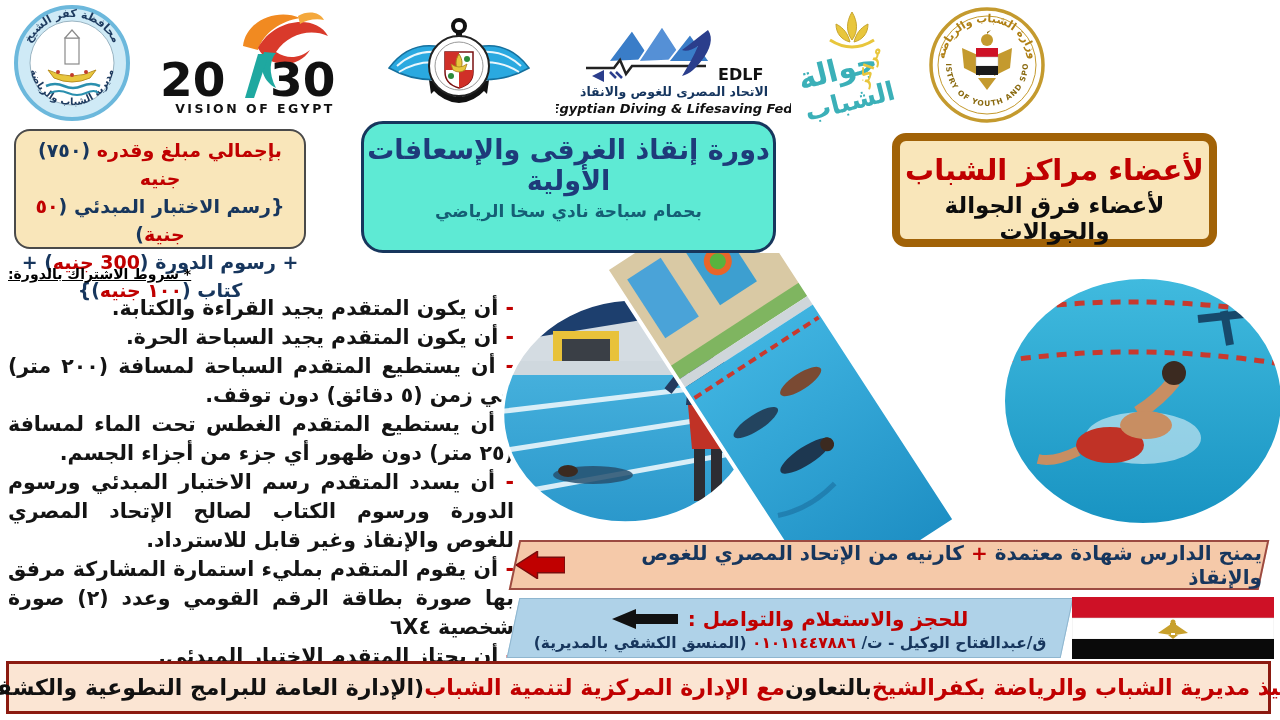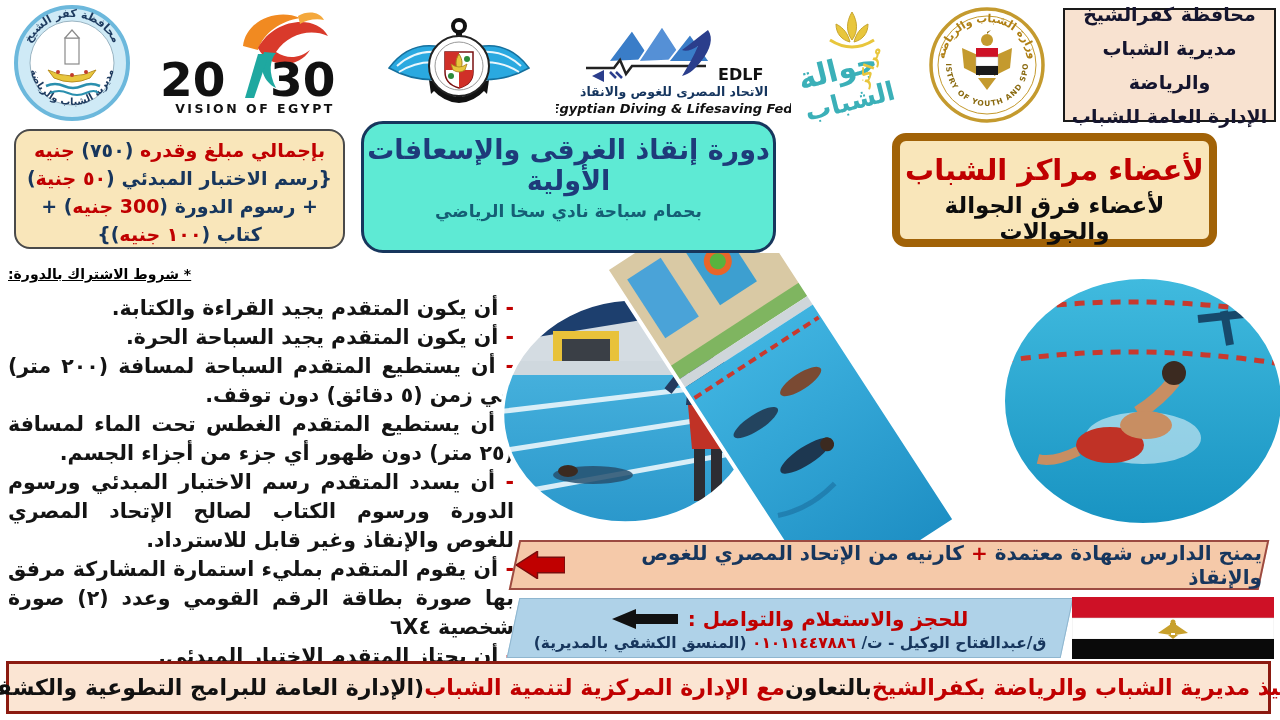--- a/index.html
+++ b/index.html
@@ -4,21 +4,21 @@
 <style>
   html,body{margin:0;padding:0;background:#e9e9e9;}
   #canvas{position:relative;width:1280px;height:720px;background:#ffffff;overflow:hidden;
           font-family:"DejaVu Sans",sans-serif;}
   .abs{position:absolute;}
   
   .dept-box{left:1063px;top:8px;width:209px;height:110px;background:#F8E2D0;border:2px solid #1a1a1a;
             direction:rtl;display:flex;flex-direction:column;justify-content:center;align-items:center;
             font-weight:bold;font-size:19px;color:#15152e;line-height:34px;text-align:center;}
   
-  .fees-box{left:14px;top:129px;width:331px;height:120px;background:#F9E6BA;border:2px solid #4a4a4a;
+  .fees-box{left:14px;top:129px;width:292px;height:120px;background:#F9E6BA;border:2px solid #4a4a4a;
             border-radius:16px;direction:rtl;text-align:center;font-weight:bold;font-size:19px;
             line-height:28px;padding-top:5px;box-sizing:border-box;}
   .course-box{left:361px;top:121px;width:415px;height:132px;background:#5eead4;border:3px solid #17365D;
             border-radius:22px;direction:rtl;text-align:center;box-sizing:border-box;}
   .course-title{font-size:27px;font-weight:bold;color:#1E3B7A;padding-top:10px;}
   .course-period{font-size:17px;font-weight:bold;color:#17365D;margin-top:9px;}
   .course-venue{font-size:17px;font-weight:bold;color:#155E75;margin-top:5px;}
   .audience-box{left:892px;top:133px;width:325px;height:114px;background:#F9E6BA;border:8px solid #a16207;
             border-radius:14px;direction:rtl;text-align:center;box-sizing:border-box;}
   .audience-line1{font-size:29px;font-weight:bold;color:#C00000;margin-top:12px;}
@@ -166,25 +166,20 @@
       <polygon points="84,44 66,52 66,72 82,64" fill="#C49A2E"></polygon>
       <circle cx="59" cy="36" r="6" fill="#C49A2E"></circle>
       <polygon points="59,30 63,26 59,28" fill="#8a6a10"></polygon>
       <rect x="48" y="44" width="22" height="9" fill="#CE1126"></rect>
       <rect x="48" y="53" width="22" height="9" fill="#ffffff" stroke="#bbb" stroke-width="0.5"></rect>
       <rect x="48" y="62" width="22" height="9" fill="#1a1a1a"></rect>
       <polygon points="50,74 68,74 59,86" fill="#C49A2E"></polygon>
     </g>
   </svg>
 
-  <div class="abs dept-box">
-    <div>محافظة كفرالشيخ</div>
-    <div>مديرية الشباب والرياضة</div>
-    <div>الإدارة العامة للشباب</div>
-  </div>
 
   <div class="abs fees-box">
     <div>
       <span class="red">بإجمالي مبلغ وقدره </span><span class="navy">(٧٥٠)</span><span class="red"> جنيه</span>
     </div>
     <div>
       <span class="navy">{رسم الاختبار المبدئي (</span><span class="red">٥٠ جنية</span><span class="navy">)</span>
     </div>
     <div>
       <span class="navy">+ رسوم الدورة (</span><span class="red">300 جنيه</span><span class="navy">) +</span>

